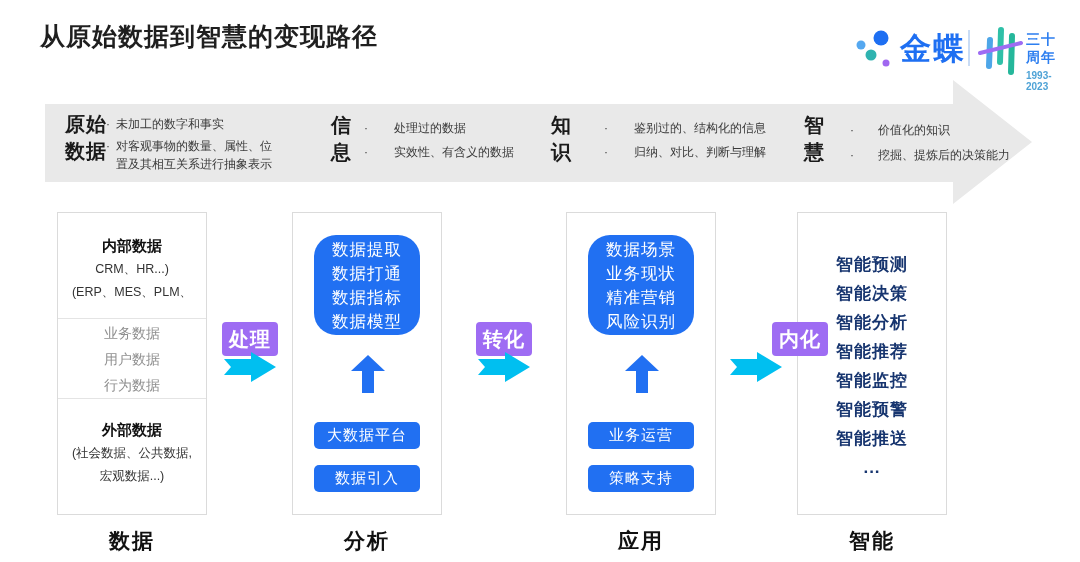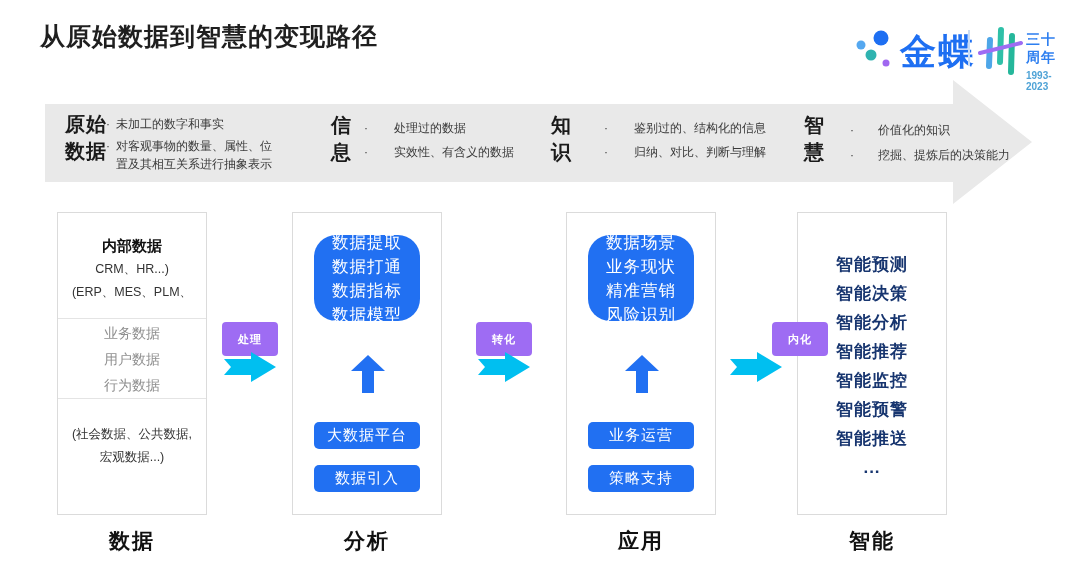--- a/index.html
+++ b/index.html
@@ -7,21 +7,21 @@
        font-family:"Liberation Sans","DejaVu Sans",sans-serif;color:#1f1f1f;}
   .canvas{position:absolute;inset:0;}
 
   
   .page-title{position:absolute;left:40px;top:20px;margin:0;
     font-size:25px;font-weight:800;letter-spacing:1px;color:#1f1f1f;}
 
   
   .logo{position:absolute;left:848px;top:18px;width:220px;height:58px;}
   .logo .dots{position:absolute;left:0;top:0;}
-  .logo .brand{position:absolute;left:52px;top:10px;font-size:36px;font-weight:800;
+  .logo .brand{position:absolute;left:52px;top:10px;font-size:31px;font-weight:800;
     color:#1E6FF2;letter-spacing:2px;}
   .logo .divider{position:absolute;left:120px;top:12px;width:2px;height:36px;background:#C9DCF5;}
   .logo .mark{position:absolute;left:130px;top:2px;}
   .logo .ann{position:absolute;left:178px;top:13px;display:flex;flex-direction:column;}
   .logo .ann .t1{font-size:14px;font-weight:800;color:#2E7FF0;letter-spacing:1px;}
   .logo .ann .t2{font-size:10px;font-weight:600;color:#4FA3D6;margin-top:3px;}
 
   
   .banner-svg{position:absolute;left:0;top:0;}
   .stage{position:absolute;}
@@ -39,35 +39,35 @@
 
   .sec{box-sizing:border-box;text-align:center;}
   .sec1{height:106px;border-bottom:1px solid #E4E4E4;padding-top:24px;}
   .sec2{height:80px;border-bottom:1px solid #E4E4E4;display:flex;flex-direction:column;
         justify-content:center;gap:6px;}
   .sec3{padding-top:22px;}
   .sec-h{font-size:15px;font-weight:800;color:#111;}
   .sec-sub{font-size:12.5px;color:#333;line-height:23px;margin-top:2px;}
   .gray-item{font-size:14px;font-weight:500;color:#8F8F8F;line-height:20px;}
 
-  .bigbox{position:absolute;left:21px;top:22px;width:106px;height:86px;background:#2170F2;
+  .bigbox{position:absolute;left:21px;top:22px;width:106px;height:100px;background:#2170F2;
           border-radius:22px;color:#fff;display:flex;flex-direction:column;justify-content:center;
           align-items:center;font-size:16.5px;line-height:24px;letter-spacing:1px;}
   .uparrow{position:absolute;left:57px;top:142px;}
   .fbtn{position:absolute;left:21px;width:106px;height:27px;background:#2170F2;border:none;
         border-radius:5px;color:#fff;font-size:15px;font-family:inherit;letter-spacing:1px;
         display:flex;align-items:center;justify-content:center;padding:0;}
   .fbtn.b1{top:209px;} .fbtn.b2{top:252px;}
 
   .smartlist{display:flex;flex-direction:column;align-items:center;gap:9px;padding-top:42px;}
   .smartlist span{font-size:17px;font-weight:800;color:#17356F;line-height:20px;letter-spacing:1px;}
 
   
   .chip{position:absolute;top:322px;width:56px;height:34px;background:#9E6CF3;border-radius:4px;
-        color:#fff;font-size:11px;font-weight:700;display:flex;align-items:center;
+        color:#fff;font-size:20px;font-weight:700;display:flex;align-items:center;
         justify-content:center;letter-spacing:1px;}
   .chip.c1{left:222px;} .chip.c2{left:476px;} .chip.c3{left:728px;margin-left:44px;}
   .carrow{position:absolute;top:352px;}
   .carrow.a1{left:224px;} .carrow.a2{left:478px;} .carrow.a3{left:730px;}
 
   
   .footer{position:absolute;top:527px;width:150px;text-align:center;
           font-size:21px;font-weight:800;color:#111;letter-spacing:2px;}
   .f1{left:57px;} .f2{left:292px;} .f3{left:566px;} .f4{left:797px;}
 </style>
@@ -178,20 +178,21 @@
         <div>CRM、HR...)</div>
         <div>(ERP、MES、PLM、</div>
       </div>
     </div>
     <div class="sec sec2">
       <span class="gray-item">业务数据</span>
       <span class="gray-item">用户数据</span>
       <span class="gray-item">行为数据</span>
     </div>
     <div class="sec sec3">
+      <div class="sec-h">外部数据</div>
       <div class="sec-sub">
         <div>(社会数据、公共数据,</div>
         <div>宏观数据...)</div>
       </div>
     </div>
   </div>
 
   <div class="col col2">
     <div class="bigbox">
       <div>数据提取</div>

